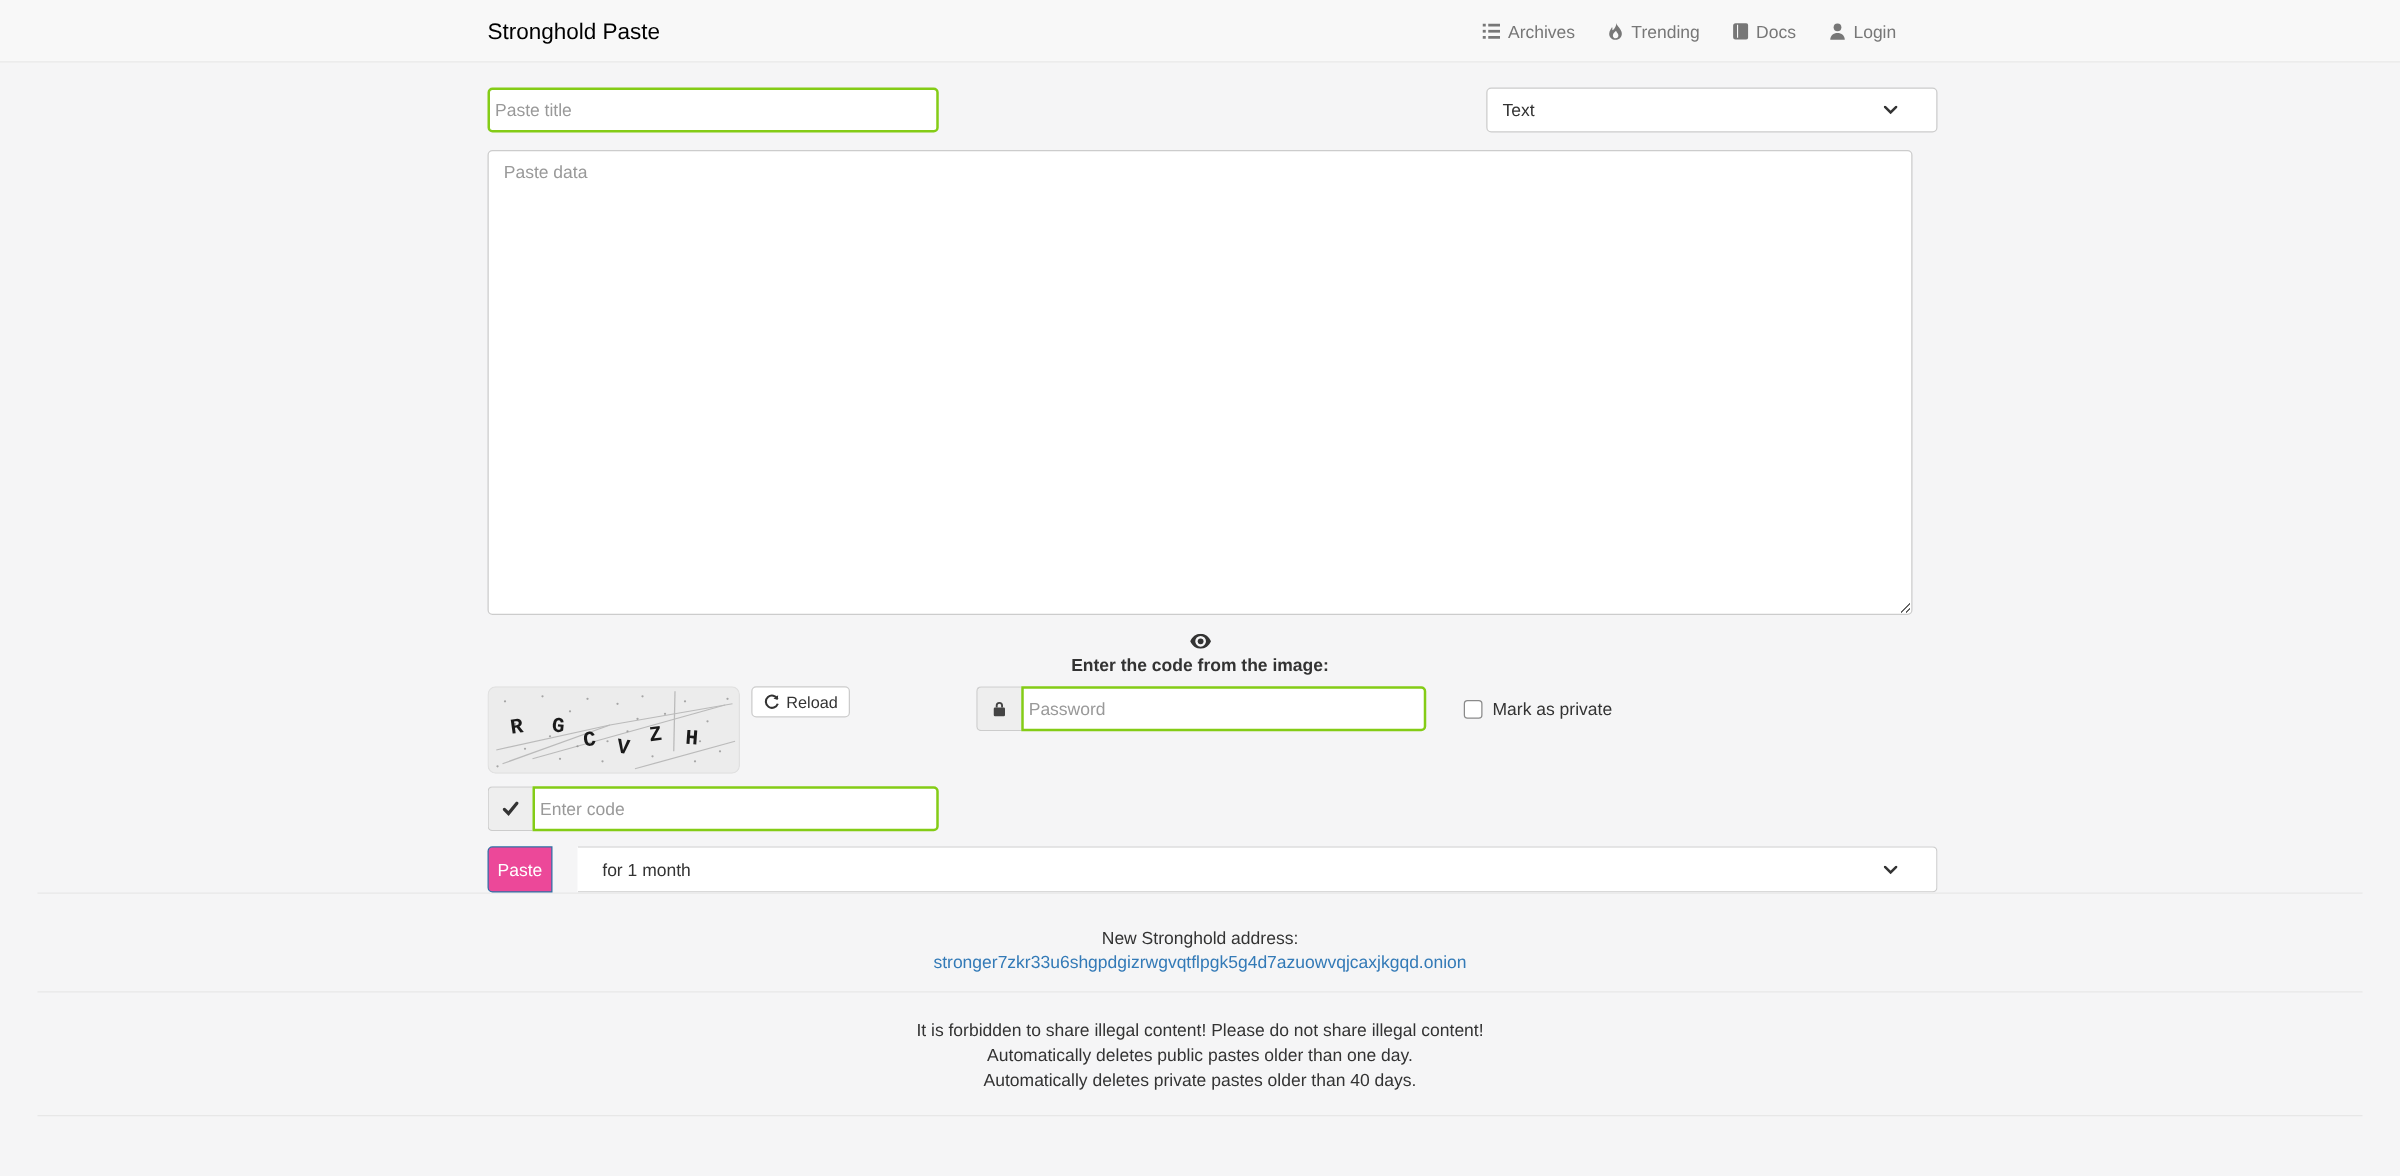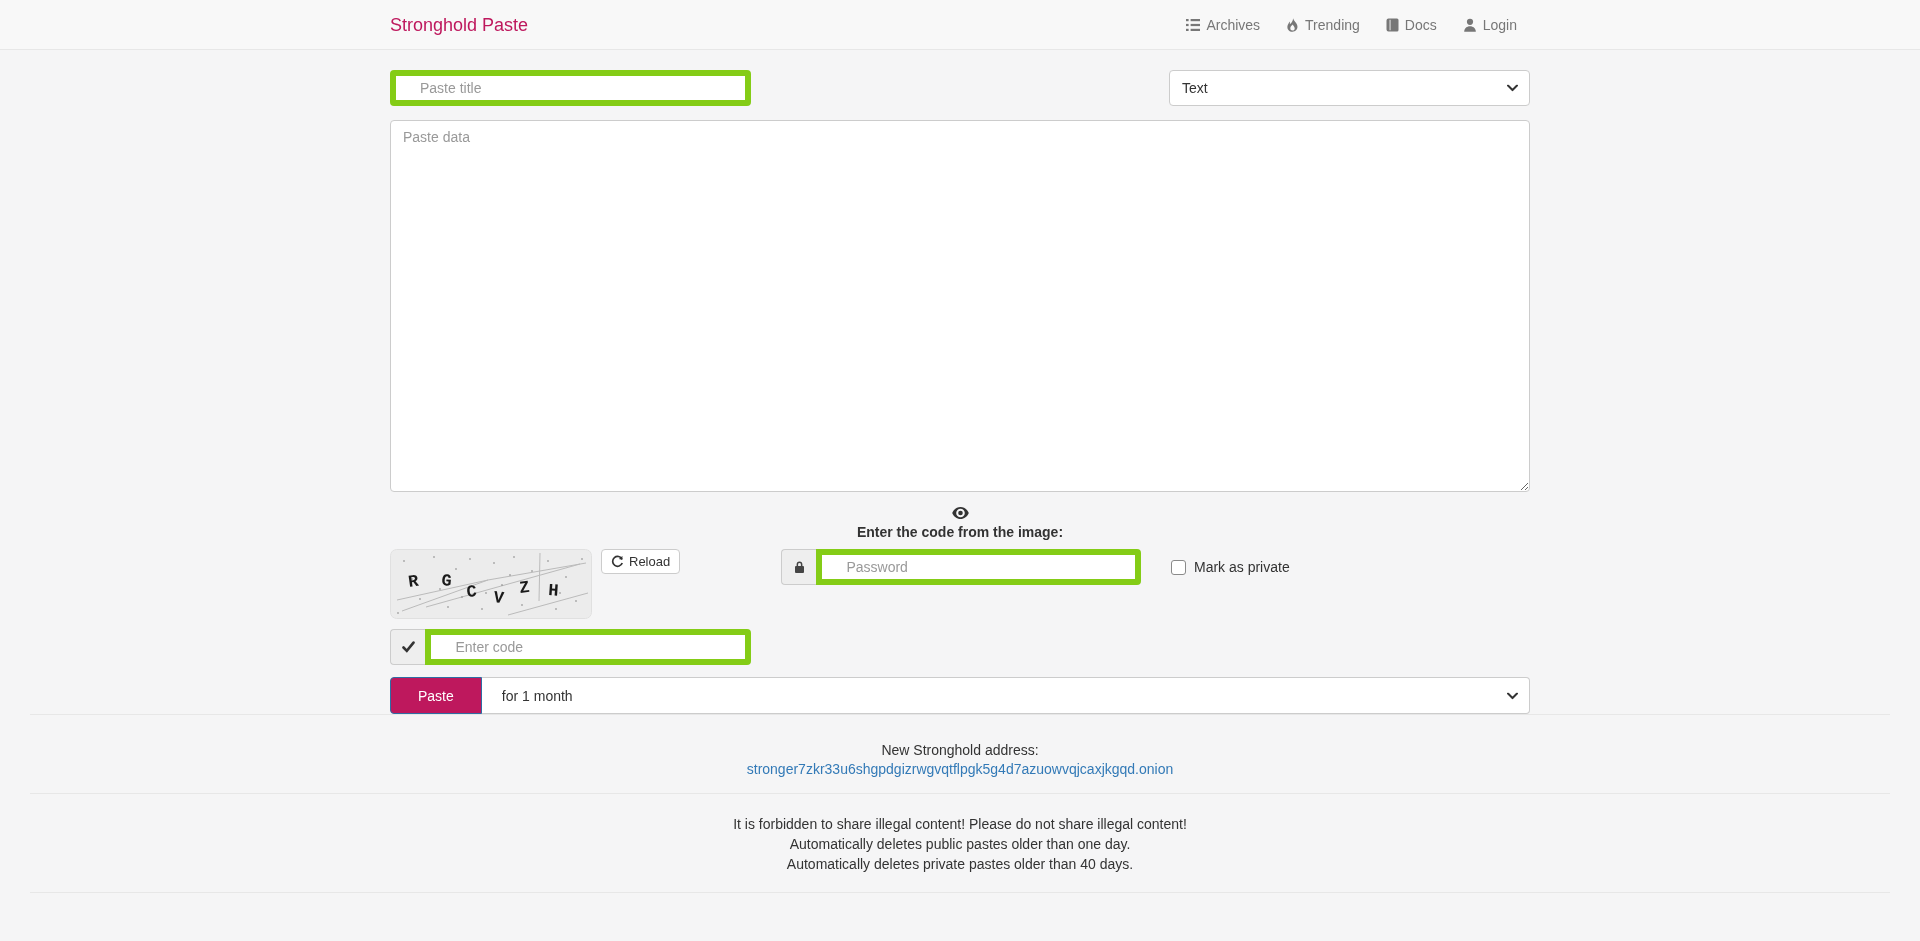--- a/index.html
+++ b/index.html
@@ -12,44 +12,44 @@
     overflow: hidden;
   }
   
   .navbar {
     height: 50px;
     background: #f8f8f8;
     border-bottom: 1px solid #e7e7e7;
   }
   .container { width: 1140px; margin: 0 auto; }
   .navbar .container { display: flex; justify-content: space-between; align-items: center; height: 100%; }
-  .brand { font-size: 18px; color: #be185d; line-height: 50px; text-decoration: none; }
+  .brand { font-size: 18px; color: #000000; line-height: 50px; text-decoration: none; }
   .nav { display: flex; list-style: none; height: 100%; align-items: flex-end; }
   .nav-item {
     display: flex; align-items: center; gap: 6px;
     padding: 0 13px; color: #777; cursor: pointer; height: 100%;
     text-decoration: none; font-size: 14px;
   }
   .nav-item svg { flex: 0 0 auto; }
   
   .main { padding-top: 20px; }
   .row-top { display: flex; justify-content: space-between; margin-bottom: 14px; }
   .text-input {
-    height: 36px; padding: 7px 24px; font-size: 14px; color: #be185d;
-    background: #fff; border: 6px solid #84cc16; border-radius: 4px;
+    height: 36px; padding: 7px 4px; font-size: 14px; color: #be185d;
+    background: #fff; border: 2px solid #84cc16; border-radius: 4px;
     font-family: "Liberation Sans", sans-serif; width: 100%; outline: none;
   }
   ::placeholder { color: #999; opacity: 1; }
   .w-col { width: 361px; }
   .select-wrap { position: relative; }
   .select-wrap select {
     -webkit-appearance: none; appearance: none;
     height: 36px; padding: 6px 30px 6px 12px; font-size: 14px; color: #333;
     background: #fff; border: 1px solid #ccc; border-radius: 4px;
-    width: 100%; font-family: "Liberation Sans", sans-serif; outline: none;
+    width: 100%; font-family: "Liberation Sans", sans-serif; outline: none; margin-left: 20px;
   }
   .select-wrap .chevron {
     position: absolute; right: 12px; top: 50%; transform: translateY(-50%);
     pointer-events: none; color: #333;
   }
   .paste-textarea {
     width: 100%; height: 372px; padding: 8px 12px; font-size: 14px; color: #555;
     background: #fff; border: 1px solid #ccc; border-radius: 4px;
     font-family: "Liberation Sans", sans-serif; resize: both; outline: none;
     display: block; margin-bottom: 15px;
@@ -72,22 +72,22 @@
   }
   .input-group .text-input { border-radius: 0 4px 4px 0; }
   .code-group { margin-top: 10px; }
   .private-check { display: inline-flex; align-items: flex-end; gap: 8px; margin-top: 10px; cursor: pointer; color: #333; }
   .checkbox-box {
     width: 15px; height: 15px; background: #fff;
     border: 1px solid #8a8a8a; border-radius: 3px; display: inline-block;
   }
   .submit-row { display: flex; margin-top: 12px; }
   .btn-paste {
-    background: #be185d; border: 1px solid #2e6da4; color: #fff;
-    font-size: 14px; padding: 7px 27px; border-radius: 4px 0 0 4px;
+    background: #ec4899; border: 1px solid #2e6da4; color: #fff;
+    font-size: 14px; padding: 7px 7px; border-radius: 4px 0 0 4px;
     cursor: pointer; height: 37px; font-family: "Liberation Sans", sans-serif;
   }
   .submit-row .select-wrap { flex: 1; }
   .submit-row select { border-radius: 0 4px 4px 0; border-left: 0; height: 37px; padding-left: 20px; }
   
   hr.divider { border: 0; border-top: 1px solid #e7e7e7; margin: 0 30px; }
   .hr-1 { margin-top: 36px; }
   .footer-address { text-align: center; padding-top: 27px; padding-bottom: 16px; }
   .footer-address p { margin-bottom: 3px; }
   .footer-address a { color: #337ab7; text-decoration: none; }

